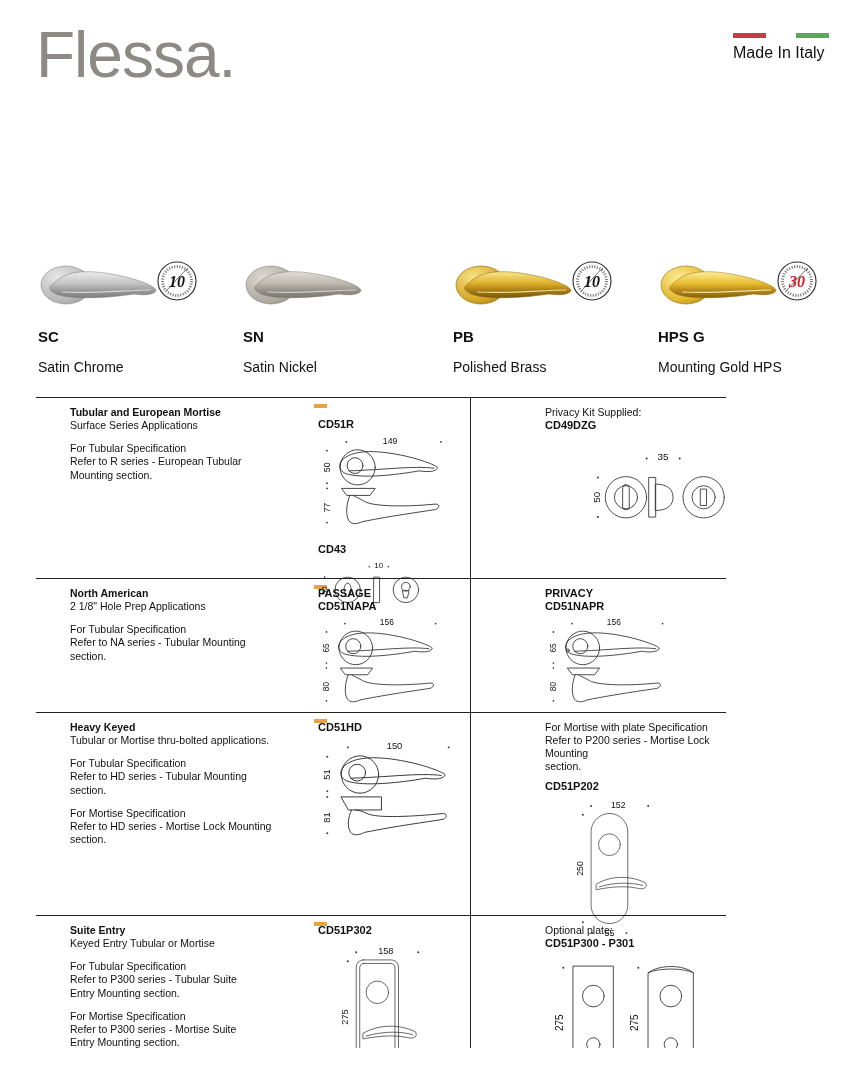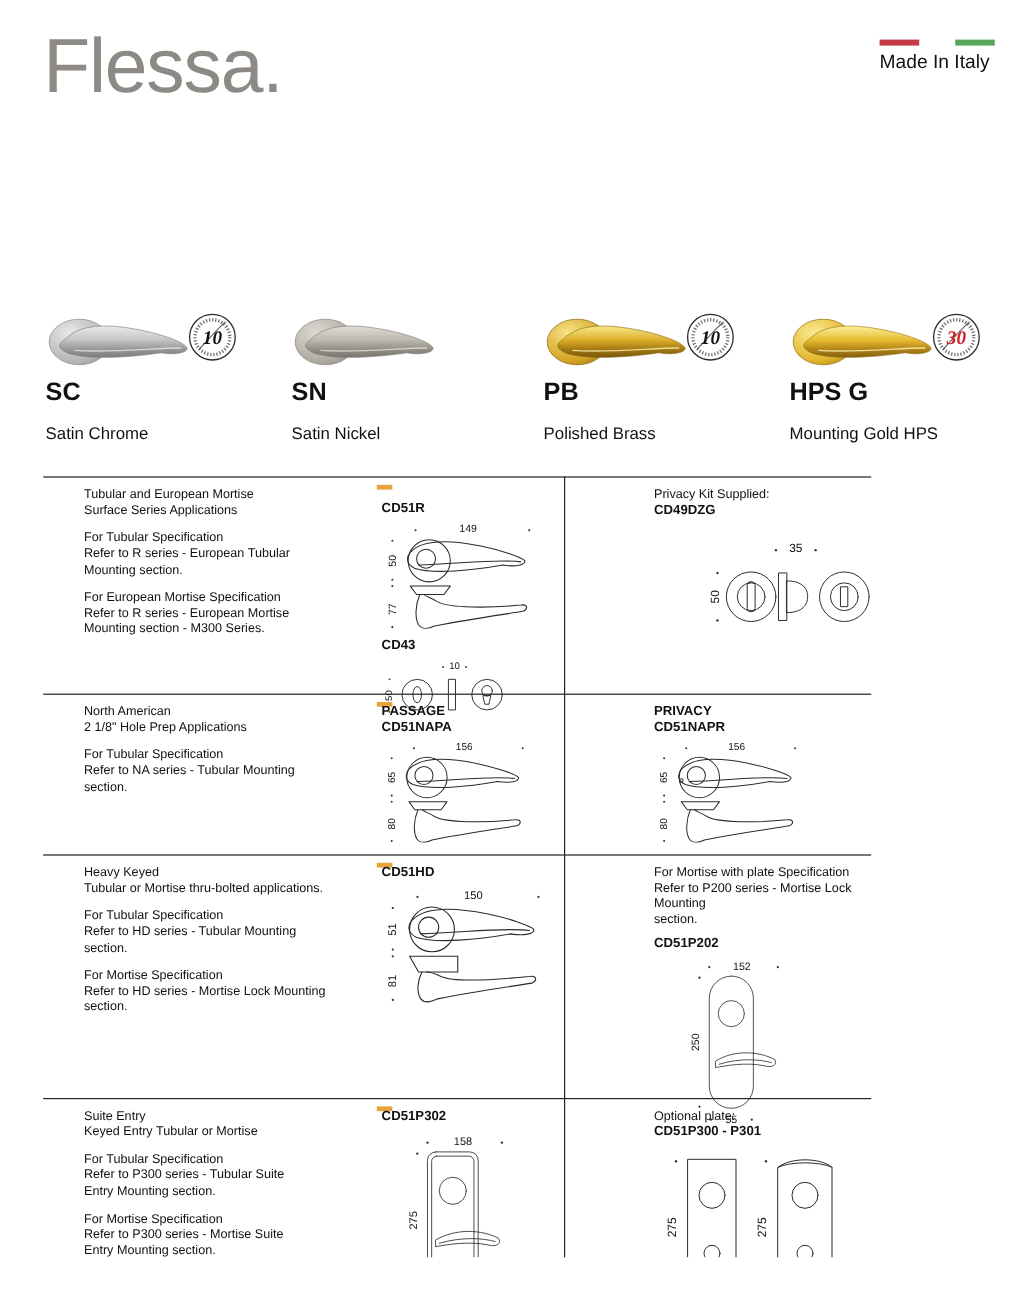--- a/index.html
+++ b/index.html
@@ -13,33 +13,33 @@
   .title{position:absolute;left:36px;top:18px;font-size:64px;letter-spacing:-1px;color:var(--title-gray)}
   .made-in{position:absolute;left:733px;top:33px;width:100px}
   .flag-bar{position:absolute;top:0;height:5px;width:33px}
   .flag-bar.red{left:0;background:var(--flag-red)}
   .flag-bar.green{left:63px;background:var(--flag-green)}
   .made-in-text{position:absolute;top:11px;left:0;width:100px;font-size:16px;white-space:nowrap}
 
   .finish{position:absolute;top:262px;width:200px}
   .f1{left:38px}.f2{left:243px}.f3{left:453px}.f4{left:658px}
   .finish .badge{position:absolute;left:118px;top:-2px}
-  .fcode{font-size:21px;font-weight:bold}
+  .fcode{margin-top:14px;font-size:15px;font-weight:bold}
   .fname{margin-top:14px;font-size:14px;width:130px;line-height:1.25}
   .badge-num{font:italic 700 16px "Liberation Serif",serif;fill:#141414}
   .badge-num.red{fill:var(--accent-red)}
 
   .hrule{position:absolute;left:36px;width:690px;height:1px;background:var(--line)}
   .hr1{top:397px}.hr2{top:578px}.hr3{top:712px}.hr4{top:915px}
   .vrule{position:absolute;left:470px;top:397px;width:1px;height:694px;background:var(--line)}
   .pmark{position:absolute;left:314px;width:13px;height:4px;background:var(--mark-yellow)}
   .pm1{top:404px}.pm2{top:585px}.pm3{top:719px}.pm4{top:922px}
 
   .text-col{position:absolute;left:70px;width:252px;font-size:10.5px;line-height:1.25}
-  .sec-head{font-weight:normal}
+  .sec-head{font-weight:bold}
   .para{white-space:pre-line;margin-bottom:10px}
   .mid-col{position:absolute;left:318px;width:152px}
   .right-col{position:absolute;left:545px;width:190px;font-size:10.5px;line-height:1.25}
   .code{font-weight:bold;font-size:11px;line-height:1.2}
   .plain{font-size:10.5px}
 
   svg .ln{fill:none;stroke:#2b2b2b;stroke-width:1;stroke-linejoin:round;stroke-linecap:round}
   svg .dim{font-size:10px;fill:#111}
   svg .dimb{font-size:13px;fill:#111}
   svg .dt{fill:#333}
@@ -185,23 +185,20 @@
   <div class="pmark pm2"></div>
   <div class="pmark pm3"></div>
   <div class="pmark pm4"></div>
 
   <div class="text-col" style="top:406px">
     <div class="sec-head">Tubular and European Mortise</div>
     <div class="para">Surface Series Applications</div>
     <div class="para">For Tubular Specification
 Refer to R series - European Tubular
 Mounting section.</div>
-    <div class="para">For European Mortise Specification
-Refer to R series - European Mortise
-Mounting section - M300 Series.</div>
   </div>
 
   <div class="mid-col" style="top:418px">
     <div class="code">CD51R</div>
     <svg width="132" height="93" viewBox="0 0 150 106" style="margin-top:3px">
       <circle class="dt" cx="32" cy="9" r="1"></circle>
         <circle class="dt" cx="140" cy="9" r="1"></circle>
       <text class="dim" x="82" y="11" text-anchor="middle">149</text>
       <circle class="dt" cx="10" cy="19" r="1"></circle>
         <circle class="dt" cx="10" cy="56" r="1"></circle>
@@ -209,21 +206,21 @@
       <circle class="ln" cx="45" cy="38" r="20"></circle>
       <circle class="ln" cx="42" cy="36" r="9"></circle>
       <path class="ln" d="M27,30 C38,18 64,18 94,24 C114,28 133,35 136,38 C136,42 128,44 115,42 C87,47 49,51 31,45 C23,41 23,35 27,30 Z"></path>
       <path class="ln" d="M35,42 C72,41 110,36 132,39"></path>
       <circle class="dt" cx="10" cy="62" r="1"></circle>
         <circle class="dt" cx="10" cy="101" r="1"></circle>
       <text class="dim" transform="rotate(-90 10 84)" x="10" y="87" text-anchor="middle">77</text>
       <path class="ln" d="M27,62 L65,62 L59,70 L33,70 Z"></path>
       <path class="ln" d="M36,70 C32,80 31,92 35,99 C38,103 44,103 50,100 C85,93 116,89 134,86 C139,84 139,79 132,80 C102,83 64,83 53,77 C47,73 42,72 40,70"></path>
     </svg>
-    <div class="code" style="margin-top:0">CD43</div>
+    <div class="code" style="margin-top:12px">CD43</div>
     <svg width="112" height="51" viewBox="0 0 140 64" style="margin-top:2px">
       <circle class="dt" cx="8" cy="24" r="1"></circle>
         <circle class="dt" cx="8" cy="58" r="1"></circle>
       <text class="dim" transform="rotate(-90 8 41)" x="8" y="44" text-anchor="middle">50</text>
       <circle class="ln" cx="37" cy="40" r="16"></circle>
       <ellipse class="ln" cx="37" cy="40" rx="4.5" ry="8.5"></ellipse>
       <circle class="dt" cx="64" cy="11" r="1"></circle>
         <circle class="dt" cx="88" cy="11" r="1"></circle>
       <text class="dim" x="76" y="13" text-anchor="middle">10</text>
       <rect class="ln" x="70" y="24" width="7" height="32"></rect>

